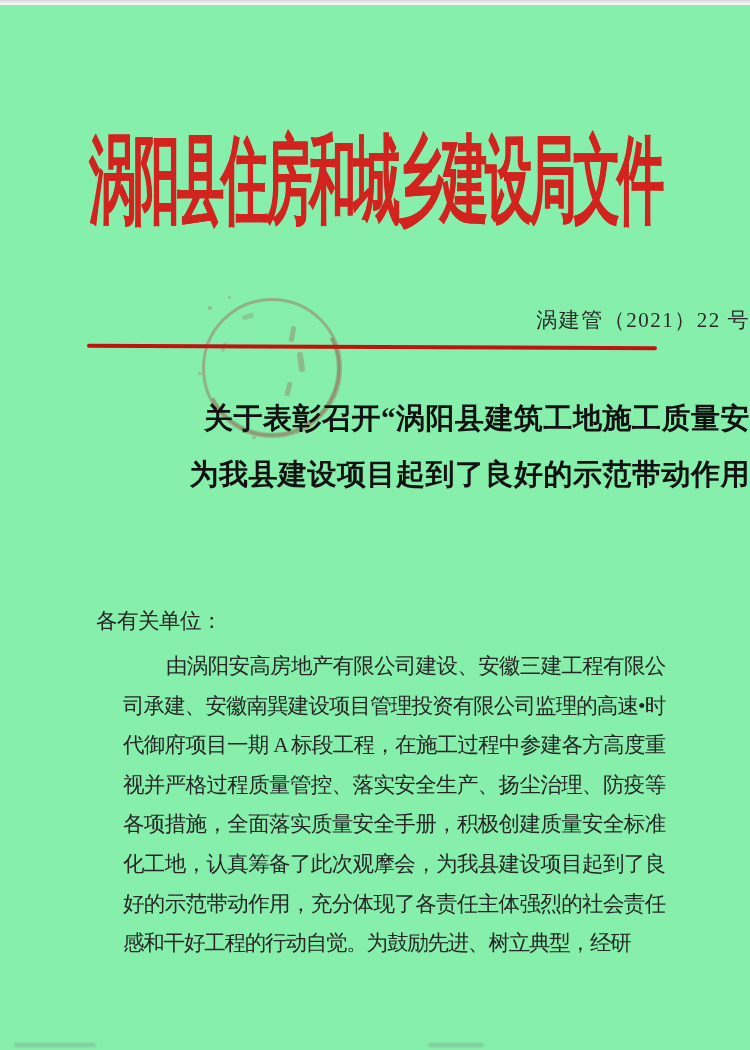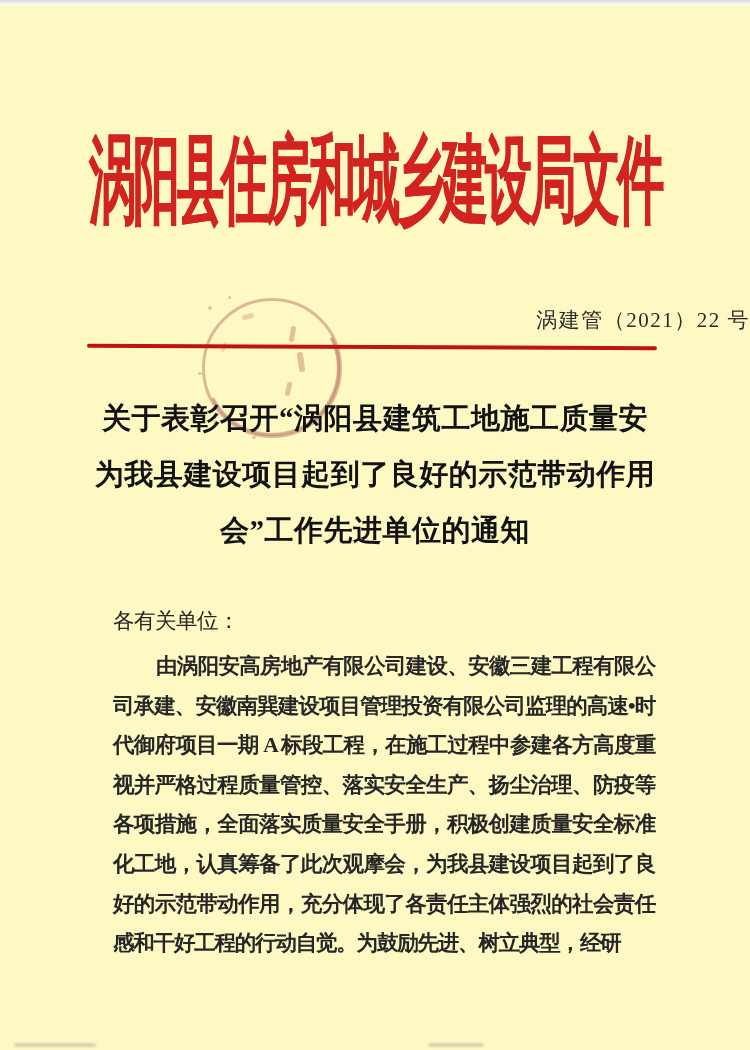--- a/index.html
+++ b/index.html
@@ -7,21 +7,21 @@
     --rule-red: #c01310;
     --body-text: #262626;
     --seal-red: #a64d49;
   }
   * { margin: 0; padding: 0; box-sizing: border-box; }
   html, body { background: #ffffff; }
   .page {
     position: relative;
     width: 750px;
     height: 1050px;
-    background: #fef9c3;
+    background: #86efac;
     overflow: hidden;
     font-family: "Liberation Serif", "DejaVu Serif", serif;
   }
   
   .page-top-edge {
     position: absolute; top: 0; left: 0; right: 0; height: 5px;
     background: linear-gradient(to bottom, #d8d8db 0%, #ededef 55%, #fbfbfc 100%);
   }
   
   .agency-title {
@@ -81,44 +81,43 @@
   .seal .m5 { left: 20px; top: 44px; width: 4px; height: 10px; transform: rotate(22deg); border-radius: 2px; opacity: .6; }
   .speck { position: absolute; border-radius: 50%; background: rgba(170, 80, 75, 0.32); z-index: 1; }
   .sp1 { left: 208px; top: 306px; width: 4px; height: 4px; }
   .sp2 { left: 228px; top: 296px; width: 3px; height: 3px; }
   .sp3 { left: 198px; top: 372px; width: 4px; height: 3px; }
   .sp4 { left: 214px; top: 420px; width: 3px; height: 4px; }
   .sp5 { left: 252px; top: 436px; width: 4px; height: 3px; }
   
   .notice-title {
     position: absolute; top: 390px; left: 0; width: 750px;
-    text-align: center;
+    text-align: right;
     font-weight: bold;
     color: #121212;
     font-size: 29px;
     line-height: 56px;
     letter-spacing: 0.5px;
     z-index: 3;
   }
   
   .salutation {
-    position: absolute; top: 606px; left: 113px;
+    position: absolute; top: 606px; left: 96px;
     font-size: 21.5px;
     letter-spacing: -0.5px;
     color: var(--body-text, #262626);
   }
   .body-par {
-    position: absolute; top: 647px; left: 113px; width: 542px;
+    position: absolute; top: 647px; left: 123px; width: 542px;
     font-size: 21.5px;
     line-height: 39.6px;
     letter-spacing: -1.2px;
     color: var(--body-text, #262626);
     text-align: justify;
     text-indent: 2em;
-    font-weight: bold;
   }
   
   .smudge {
     position: absolute; bottom: 3px; height: 4px;
     background: rgba(125, 125, 130, 0.30);
     border-radius: 2px;
     filter: blur(1px);
   }
   .smudge-left { left: 14px; width: 82px; }
   .smudge-mid { left: 428px; width: 56px; }
@@ -149,21 +148,20 @@
   <div class="speck sp2"></div>
   <div class="speck sp3"></div>
   <div class="speck sp4"></div>
   <div class="speck sp5"></div>
 
   <div class="red-rule"></div>
 
   <div class="notice-title">
     <div>关于表彰召开“涡阳县建筑工地施工质量安</div>
     <div>为我县建设项目起到了良好的示范带动作用</div>
-    <div>会”工作先进单位的通知</div>
   </div>
 
   <div class="salutation">各有关单位：</div>
 
   <div class="body-par">由涡阳安高房地产有限公司建设、安徽三建工程有限公司承建、安徽南巽建设项目管理投资有限公司监理的高速•时代御府项目一期 A 标段工程，在施工过程中参建各方高度重视并严格过程质量管控、落实安全生产、扬尘治理、防疫等各项措施，全面落实质量安全手册，积极创建质量安全标准化工地，认真筹备了此次观摩会，为我县建设项目起到了良好的示范带动作用，充分体现了各责任主体强烈的社会责任感和干好工程的行动自觉。为鼓励先进、树立典型，经研</div>
 
   <div class="smudge smudge-left"></div>
   <div class="smudge smudge-mid"></div>
 
 </div>

